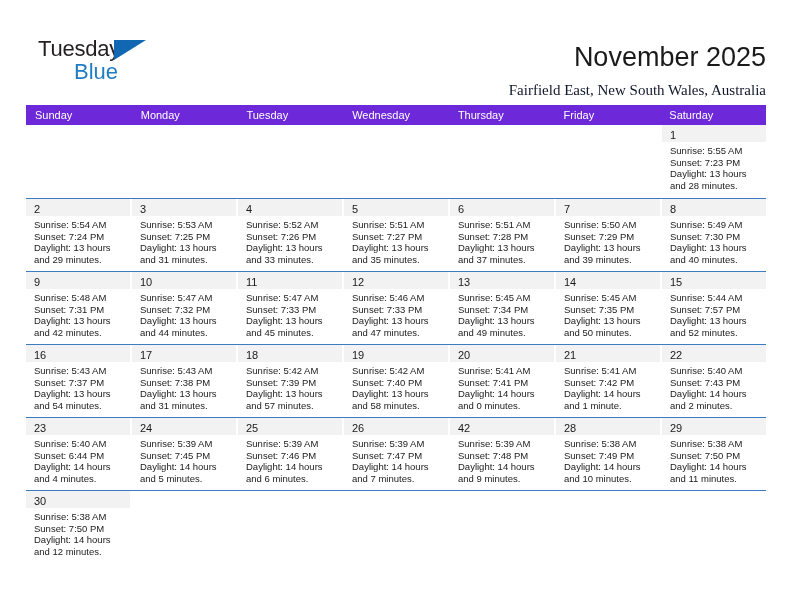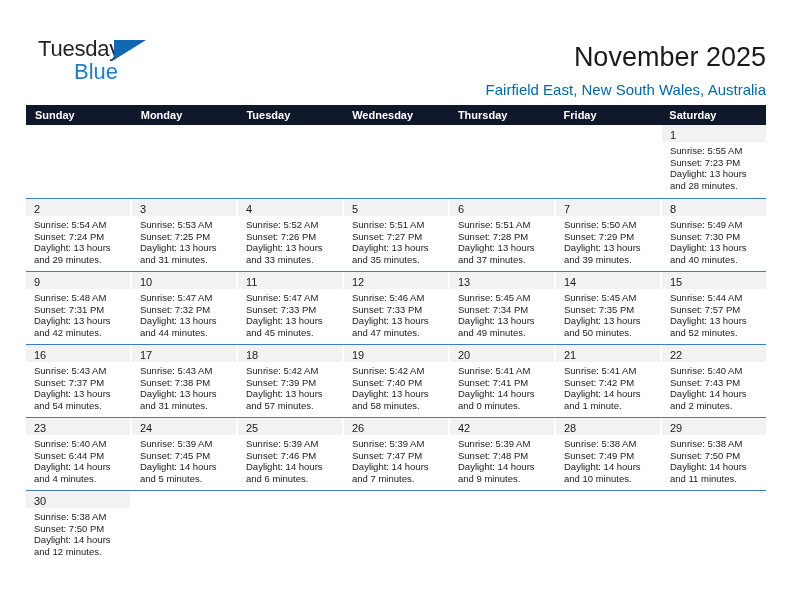--- a/index.html
+++ b/index.html
@@ -80,40 +80,40 @@
   }
   .cal-title {
     font-size: 27px;
     color: #1a1a1a;
     line-height: 34px;
     font-weight: normal;
     white-space: nowrap;
   }
   .cal-subtitle {
     font-size: 15px;
-    color: #0369a1;
+    color: #0f172a;
     line-height: 22px;
     margin-top: 5px;
     white-space: nowrap;
+    font-family: Liberation Serif, serif;
   }
 
   
   .calendar {
     position: absolute;
     left: 26px;
     top: 105px;
     width: 740px;
   }
 
   .week-head {
     display: flex;
     width: 100%;
-    background: #0f172a;
+    background: #6d28d9;
     height: 20px;
-    font-weight: bold;
   }
   .week-head .dow {
     flex: 1 1 0;
     color: #ffffff;
     font-size: 11px;
     line-height: 20px;
     padding-left: 9px;
     box-sizing: border-box;
     white-space: nowrap;
   }

